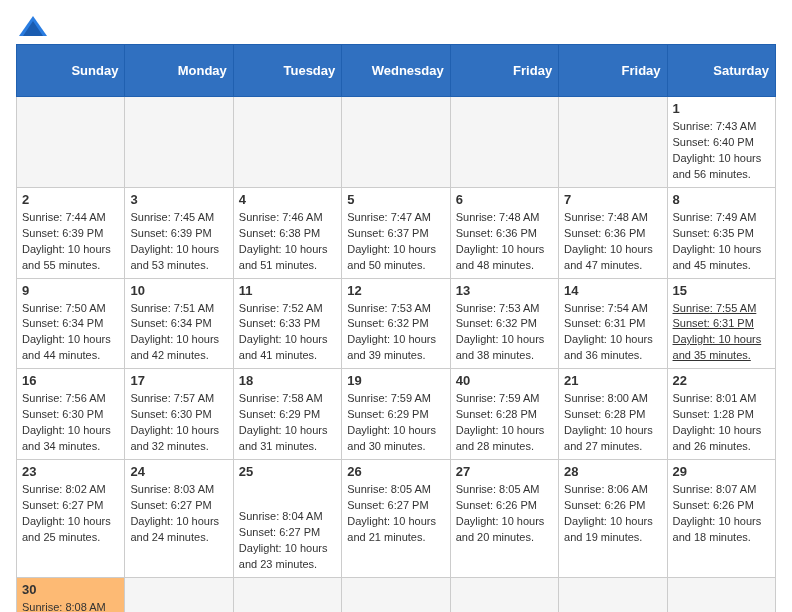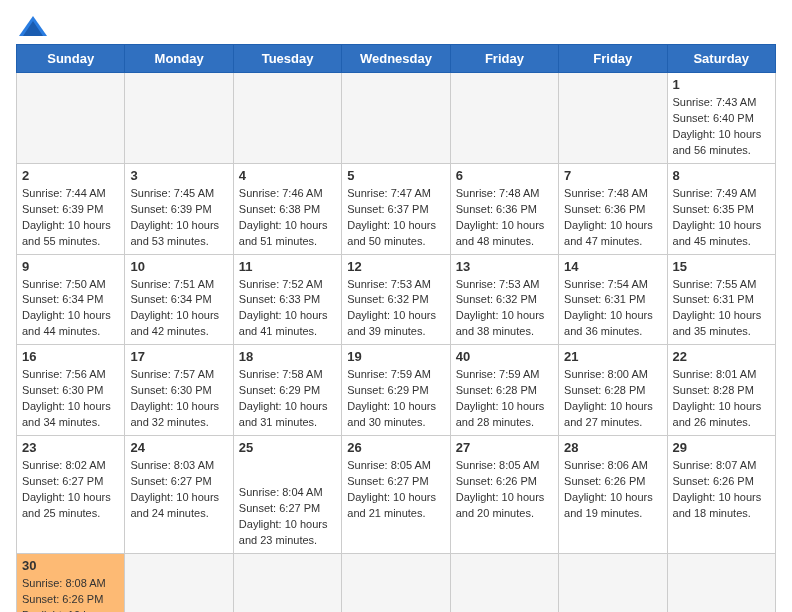--- a/index.html
+++ b/index.html
@@ -45,22 +45,22 @@
       color: #444;
     }
     .calendar {
       width: 100%;
       border-collapse: collapse;
       border: 1px solid #ccc;
     }
     .calendar th {
       background: #3070c0;
       color: #fff;
-      text-align: center;
-      padding: 6px 6px;
+      text-align: right;
+      padding: 18px 6px;
       font-size: 13px;
       font-weight: bold;
       border: 1px solid #2060b0;
     }
     .calendar td {
       vertical-align: top;
       border: 1px solid #ccc;
       padding: 4px 5px;
       font-size: 10.5px;
       color: #333;
@@ -212,21 +212,21 @@
 Daylight: 10 hours and 38 minutes.</div>
         </td>
         <td>
           <span class="day-num">14</span>
           <div class="day-info" style="white-space: pre-line;">Sunrise: 7:54 AM
 Sunset: 6:31 PM
 Daylight: 10 hours and 36 minutes.</div>
         </td>
         <td>
           <span class="day-num">15</span>
-          <div class="day-info" style="white-space: pre-line;">Sunrise: 7:55 AM
+          <div class="day-info" style="white-space: pre-line; text-decoration: underline;">Sunrise: 7:55 AM
 Sunset: 6:31 PM
 Daylight: 10 hours and 35 minutes.</div>
         </td>
       </tr>
       <tr>
         <td>
           <span class="day-num">16</span>
           <div class="day-info" style="white-space: pre-line;">Sunrise: 7:56 AM
 Sunset: 6:30 PM
 Daylight: 10 hours and 34 minutes.</div>
@@ -257,21 +257,21 @@
         </td>
         <td>
           <span class="day-num">21</span>
           <div class="day-info" style="white-space: pre-line;">Sunrise: 8:00 AM
 Sunset: 6:28 PM
 Daylight: 10 hours and 27 minutes.</div>
         </td>
         <td>
           <span class="day-num">22</span>
           <div class="day-info" style="white-space: pre-line;">Sunrise: 8:01 AM
-Sunset: 8:28 PM
+Sunset: 1:28 PM
 Daylight: 10 hours and 26 minutes.</div>
         </td>
       </tr>
       <tr>
         <td>
           <span class="day-num">23</span>
           <div class="day-info" style="white-space: pre-line;">Sunrise: 8:02 AM
 Sunset: 6:27 PM
 Daylight: 10 hours and 25 minutes.</div>
         </td>

